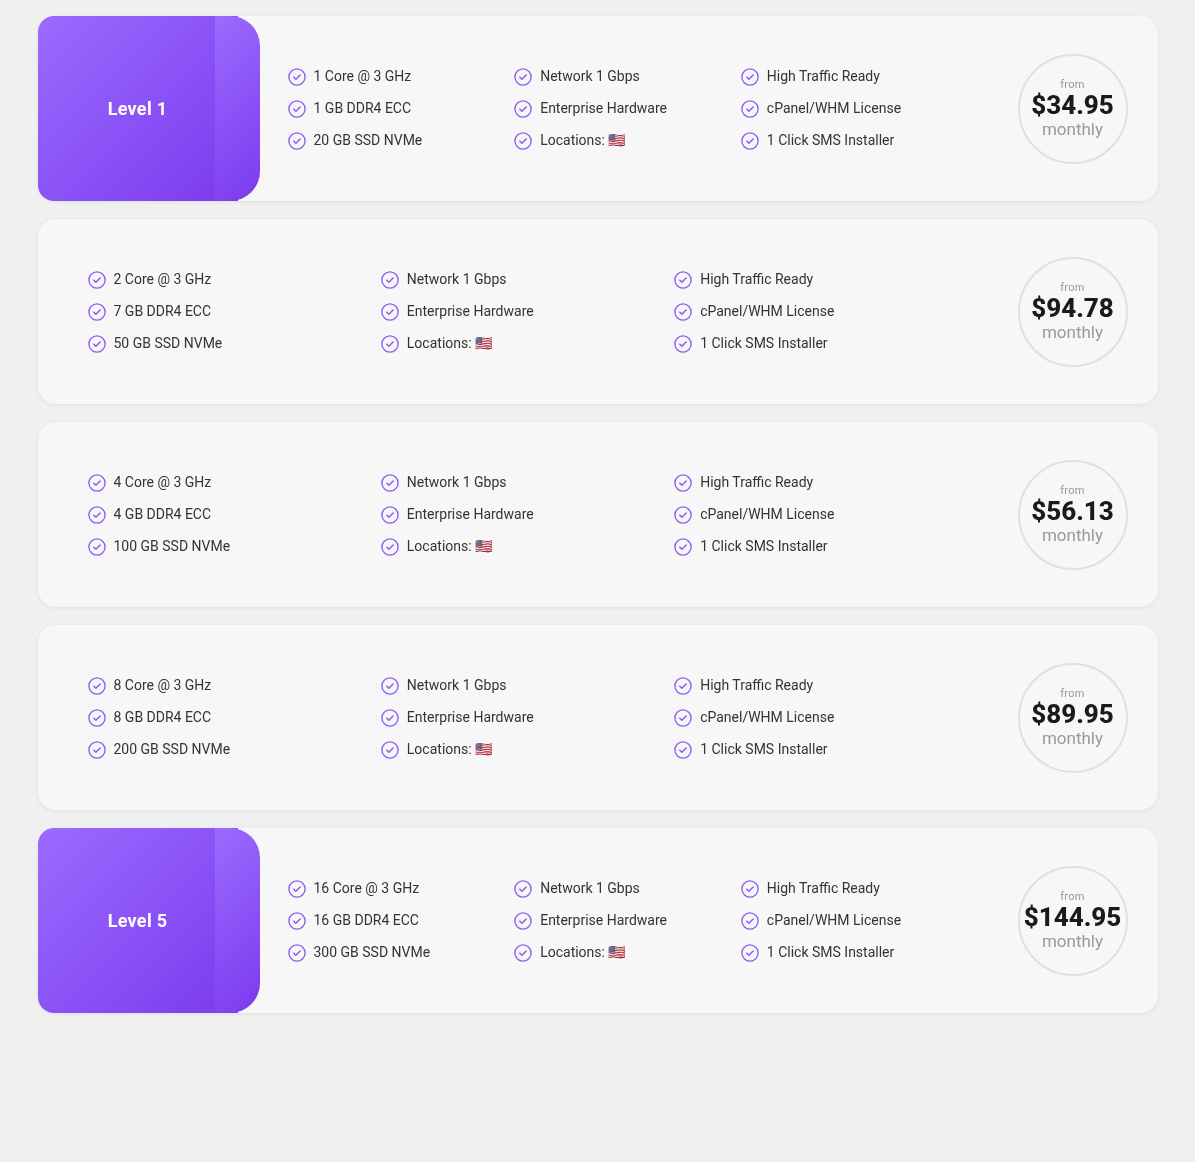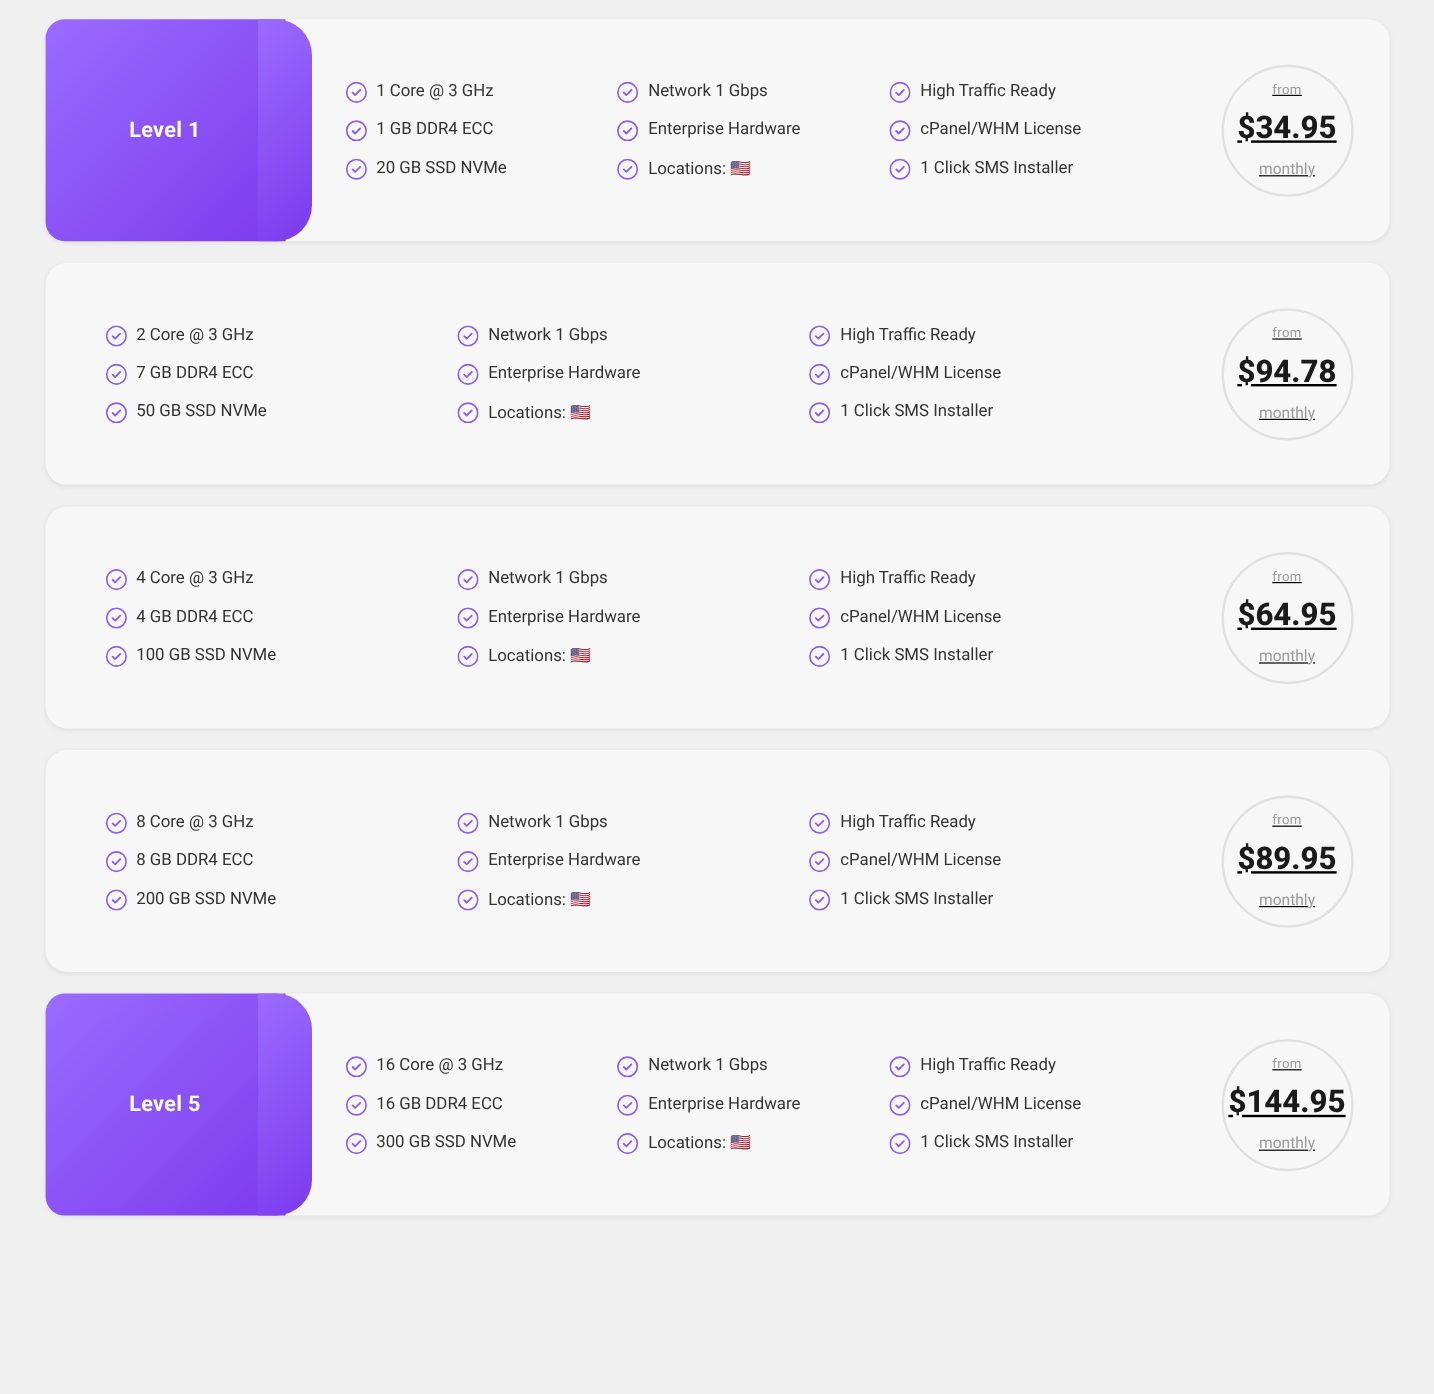--- a/index.html
+++ b/index.html
@@ -94,37 +94,36 @@
     .price-circle {
       width: 110px;
       height: 110px;
       border-radius: 50%;
       border: 2px solid #e0e0e0;
       background: #f7f7f7;
       display: flex;
       flex-direction: column;
       align-items: center;
       justify-content: center;
-      gap: 12px;
-      text-decoration: underline;
+      gap: 0;
     }
     .price-from {
       font-size: 11px;
       color: #999;
       font-weight: 400;
       letter-spacing: 0.3px;
     }
     .price-value {
       font-size: 26px;
       font-weight: 800;
       color: #1a1a1a;
       line-height: 1.1;
     }
     .price-monthly {
-      font-size: 13px;
+      font-size: 17px;
       color: #999;
       font-weight: 400;
     }
   </style>
 </head>
 <body>
 
 <div class="plans-container">
     <div class="plan-card">
       <div class="plan-label">Level 1</div>
@@ -409,21 +408,21 @@
   <path d="M6.5 10.2l2.3 2.3 4.7-4.7" stroke="#8b5cf6" stroke-width="1.7" stroke-linecap="round" stroke-linejoin="round"></path>
 </svg>
             </span>
             <span>1 Click SMS Installer</span>
           </div>
         </div>
       </div>
       <div class="plan-price-area">
         <div class="price-circle">
           <span class="price-from">from</span>
-          <span class="price-value">$64.95</span>
+          <span class="price-value">$56.13</span>
           <span class="price-monthly">monthly</span>
         </div>
       </div>
     </div>
     <div class="plan-card">
       <div class="plan-features">
         <div class="feature-col">
           <div class="feature-item">
             <span class="check-icon">
               <svg viewBox="0 0 20 20" fill="none" xmlns="http://www.w3.org/2000/svg">

